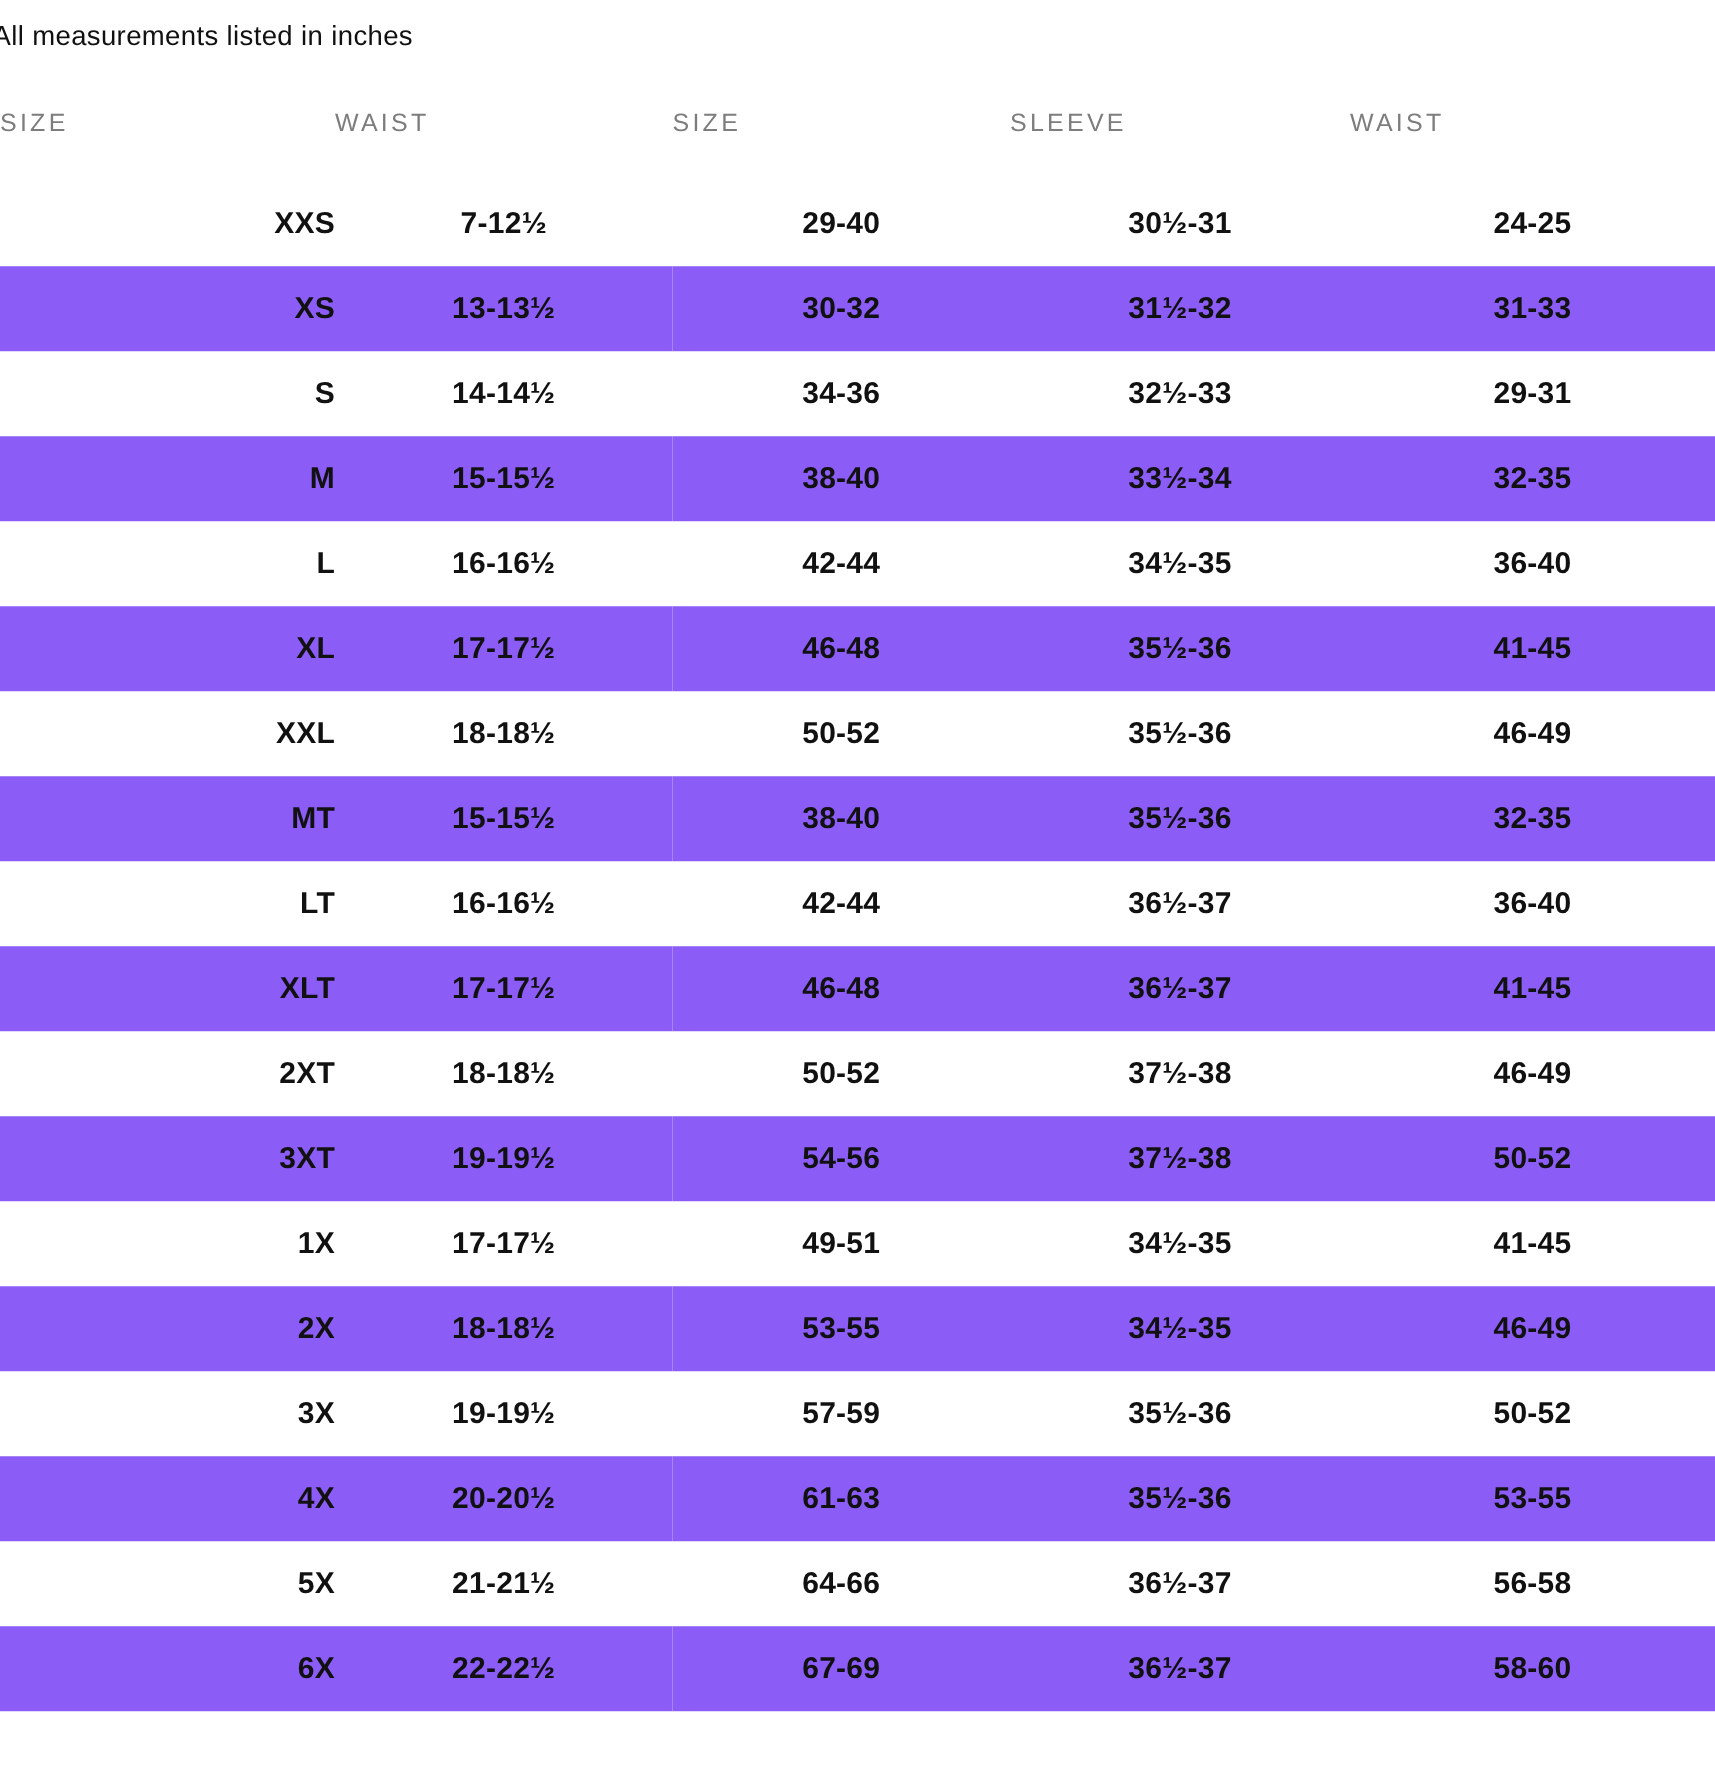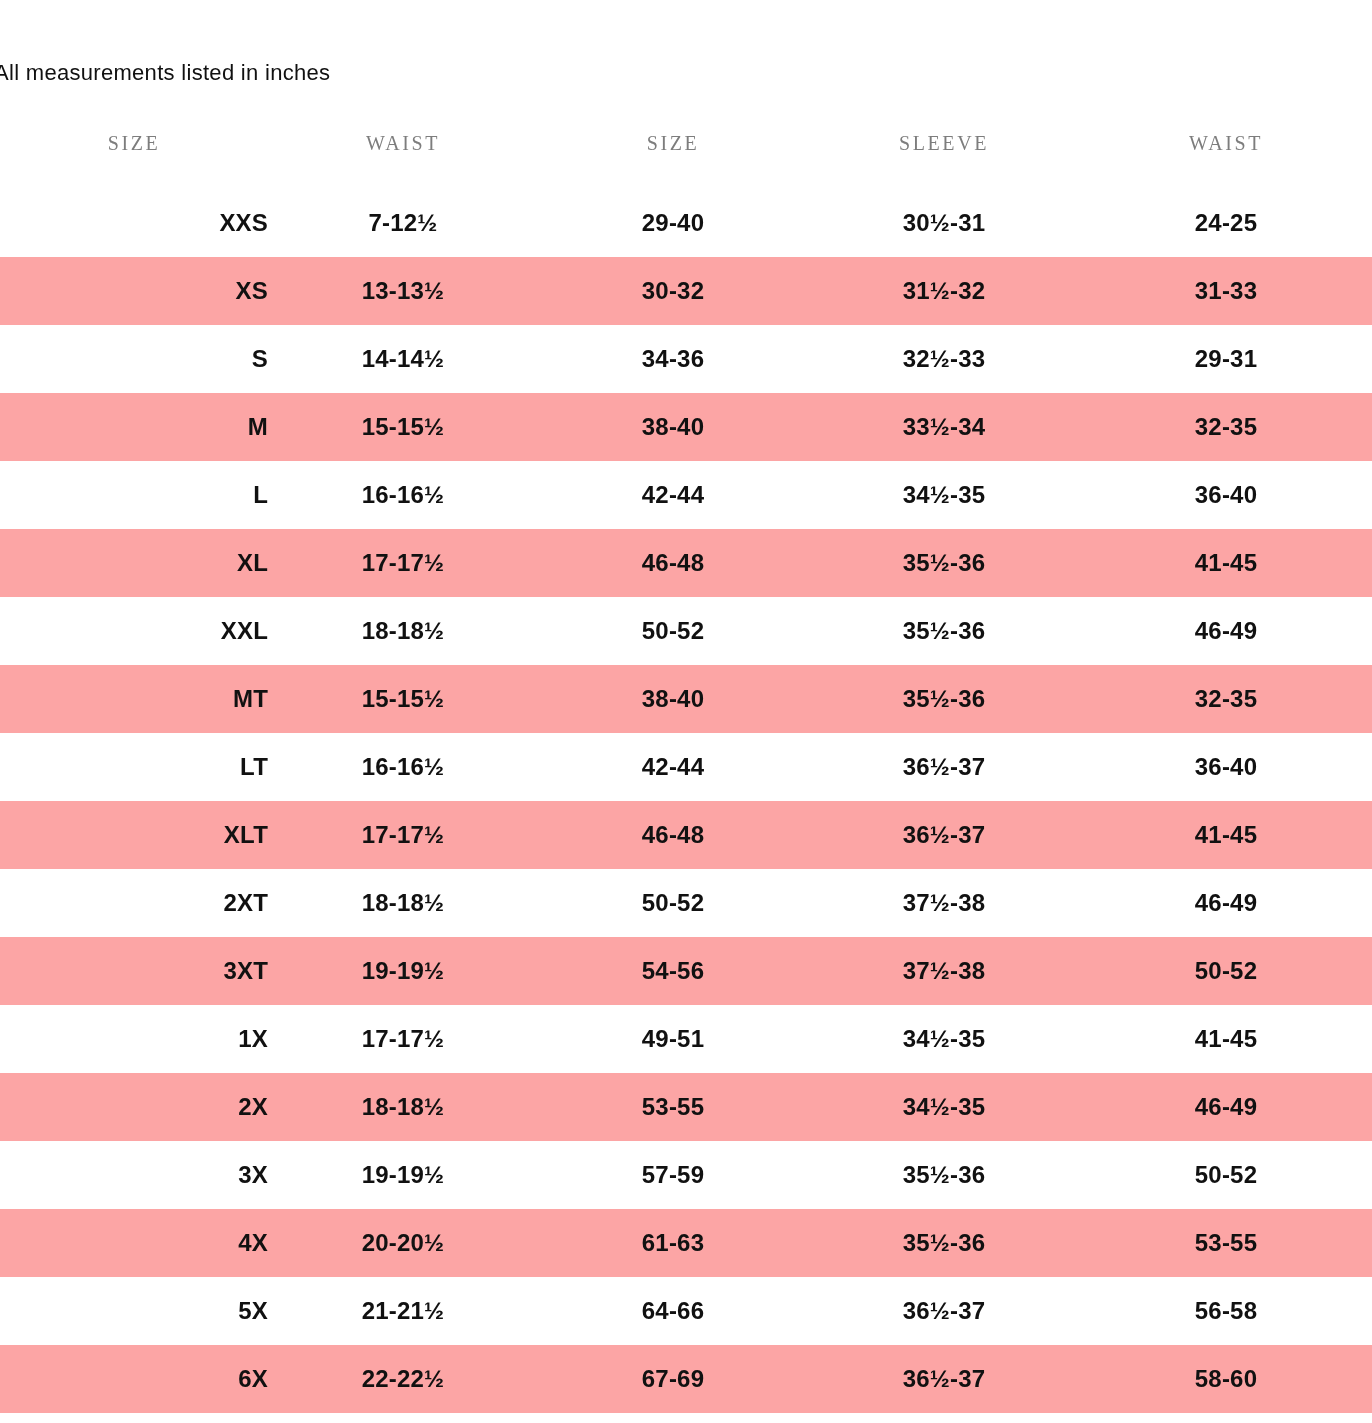--- a/index.html
+++ b/index.html
@@ -12,21 +12,20 @@
     height: 1423px;
     font-family: "Liberation Sans", sans-serif;
     color: #1a1a1a;
     overflow: hidden;
   }
   .page {
     position: relative;
     width: 1372px;
     height: 1017px;
     box-sizing: border-box;
-    margin-top: 44px;
   }
   .intro-note {
     position: absolute;
     top: 16px;
     left: -6px;
     font-size: 22px;
     letter-spacing: 0.3px;
     color: #111111;
     white-space: nowrap;
   }
@@ -42,37 +41,36 @@
   table.size-table col.c-neck   { width: 270px; }
   table.size-table col.c-chest  { width: 270px; }
   table.size-table col.c-sleeve { width: 272px; }
   table.size-table col.c-waist  { width: 292px; }
 
   thead th {
     font-size: 20px;
     font-weight: 400;
     letter-spacing: 2.6px;
     color: #7d7d7d;
-    text-align: center;
+    text-align: left;
     padding: 18px 0 34px 0;
     vertical-align: middle;
-    font-family: Liberation Serif, serif;
   }
   tbody td {
     font-size: 24px;
     font-weight: 700;
     color: #111111;
     text-align: center;
     height: 68px;
     padding: 0;
     letter-spacing: 0.2px;
     vertical-align: middle;
   }
   tbody tr.alt {
-    background: #fca5a5;
+    background: #8b5cf6;
   }
   tbody td.size-cell {
     font-weight: 700;
     text-align: right;
   }
 </style>
 </head>
 <body>
 
 <div class="page">

